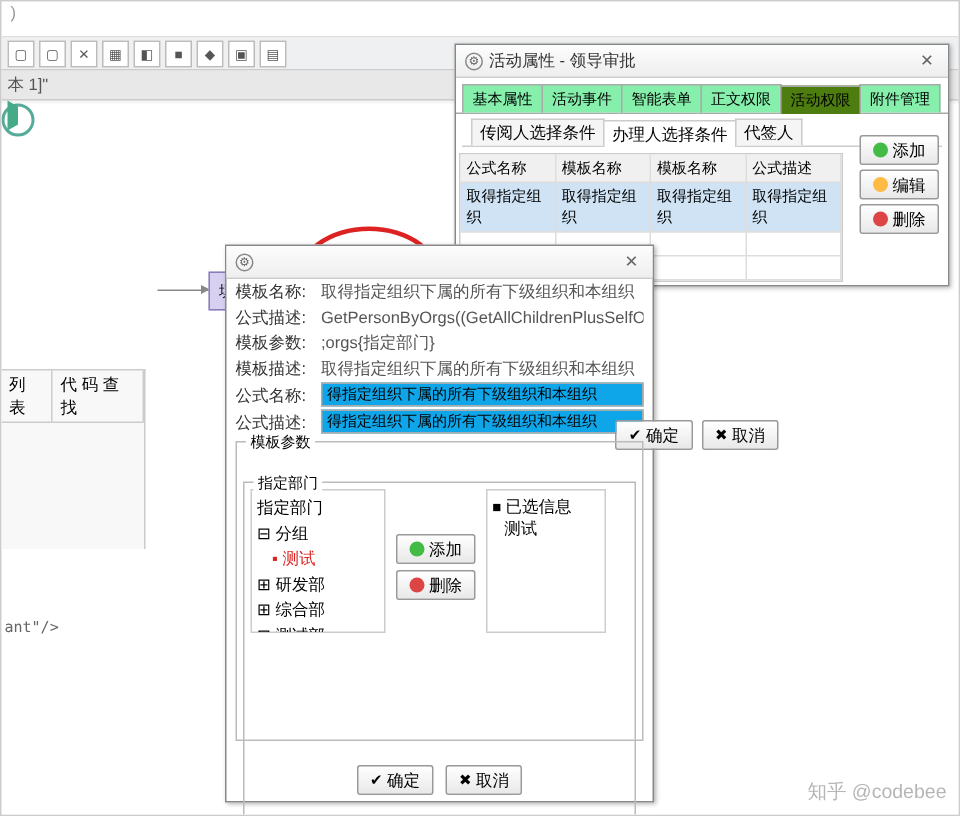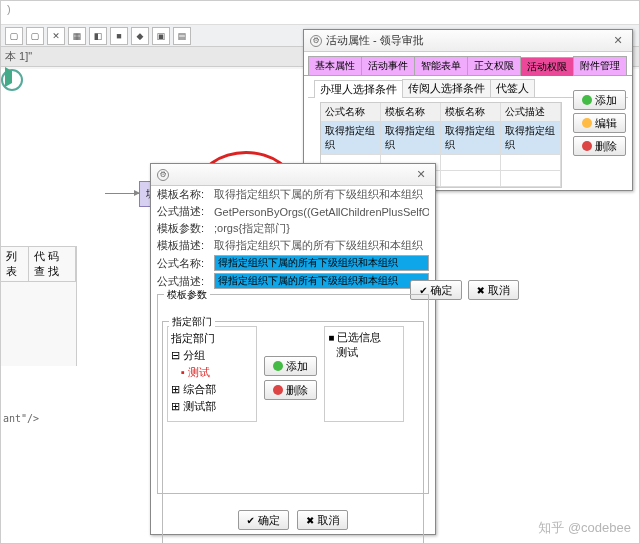--- a/index.html
+++ b/index.html
@@ -20,26 +20,26 @@
 .a2{left:202px;top:124px;width:20px}
 .circle-ann{position:absolute;left:196px;top:82px;width:98px;height:72px;border:3px solid #d22;border-radius:50%}
 .red-arrow{position:absolute;left:290px;top:110px;width:140px;height:1px;background:#d22;transform-origin:left;transform:rotate(38deg)}
 .red-arrow::after{content:"";position:absolute;right:-1px;top:-4px;border-left:8px solid #d22;border-top:4px solid transparent;border-bottom:4px solid transparent}
 .dlg{position:absolute;background:#fff;border:1px solid #888;box-shadow:1px 1px 3px rgba(0,0,0,.3)}
 .dlg-title{height:22px;background:linear-gradient(#fdfdfd,#eee);border-bottom:1px solid #ccc;display:flex;align-items:center;padding:0 6px;gap:4px;font-size:11px;color:#333}
 .dlg-title .gear{width:12px;height:12px;border:1px solid #888;border-radius:50%;font-size:8px;text-align:center;line-height:10px;color:#666}
 .dlg-close{margin-left:auto;width:16px;text-align:center;color:#666}
 .dlg1{left:302px;top:28px;width:330px;height:162px}
 .tabs{display:flex;padding:4px 4px 0 4px;gap:0;border-bottom:1px solid #aaa}
-.tab{padding:2px 6px;border:1px solid #aaa;border-bottom:none;background:#f0abfc;font-size:10px;margin-right:-1px}
-.tab.active{background:#ec4899;position:relative;top:1px}
+.tab{padding:2px 6px;border:1px solid #aaa;border-bottom:none;background:#86efac;font-size:10px;margin-right:-1px}
+.tab.active{background:#4d7c0f;position:relative;top:1px}
 .subtabs{display:flex;padding:3px 6px 0 6px;gap:0;font-size:10px;border-bottom:1px solid #ccc;margin:0 4px}
 .subtab{padding:1px 5px;border:1px solid #ccc;border-bottom:none;background:#f5f5f5;margin-right:-1px}
 .subtab.active{background:#fff;position:relative;top:1px}
-.grid{margin:4px 16px;border:1px solid #ccc}
+.grid{margin:4px 2px;border:1px solid #ccc}
 .grid-head,.grid-row{display:flex}
 .grid-head div,.grid-row div{flex:1;border-right:1px solid #ddd;border-bottom:1px solid #ddd;padding:2px 4px;font-size:10px}
 .grid-head{background:#f0f0f0}
 .grid-row.sel{background:#cfe3f5}
 .sidebtns{position:absolute;right:6px;top:60px;display:flex;flex-direction:column;gap:3px}
 .btn{height:20px;border:1px solid #999;background:linear-gradient(#fff,#e8e8e8);border-radius:2px;display:flex;align-items:center;justify-content:center;padding:0 8px;font-size:10px;gap:3px}
 .btn .ico{width:10px;height:10px;border-radius:50%}
 .ico-add{background:#4b4}
 .ico-edit{background:#fb4}
 .ico-del{background:#d44}
@@ -49,21 +49,21 @@
 .formrow .val{flex:1;color:#555;overflow:hidden;white-space:nowrap}
 .inp{flex:1;border:1px solid #aaa;height:16px;padding:0 3px;font-size:10px;background:#0ea5e9}
 .fieldset{margin:4px 6px;border:1px solid #bbb;padding:4px;position:relative}
 .fieldset>.legend{position:absolute;top:-7px;left:6px;background:#fff;padding:0 3px;font-size:10px}
 .tree{border:1px solid #ccc;height:96px;padding:3px;font-size:10px;overflow:auto;width:90px;display:inline-block;vertical-align:top}
 .tree-item{padding:1px 0}
 .tree-item.sel{color:#d22}
 .listbox{border:1px solid #ccc;height:96px;width:80px;display:inline-block;vertical-align:top;padding:3px;font-size:10px}
 .midbtns{display:inline-flex;flex-direction:column;gap:4px;vertical-align:top;margin:30px 4px 0 4px}
 .dlgfoot{position:absolute;bottom:4px;left:0;right:0;display:flex;justify-content:center;gap:8px}
-.leftpanel{position:absolute;left:0;top:245px;width:76px;height:120px;background:#f8f8f8;border-right:1px solid #ccc;border-top:1px solid #ccc}
+.leftpanel{position:absolute;left:0;top:245px;width:96px;height:120px;background:#f8f8f8;border-right:1px solid #ccc;border-top:1px solid #ccc}
 .lp-tabs{display:flex;font-size:10px;border-bottom:1px solid #ccc}
 .lp-tab{padding:2px 5px;border-right:1px solid #ccc}
 .codestrip{position:absolute;left:2px;top:412px;font-size:10px;color:#666;font-family:monospace}
 .watermark{position:absolute;right:8px;bottom:6px;font-size:13px;color:rgba(120,120,120,.55);}
 </style>
 </head>
 <body>
 
 <div class="topbar"><span>)</span></div>
 <div class="toolbar">
@@ -97,22 +97,22 @@
   </div>
   <div class="tabs">
     <div class="tab">基本属性</div>
     <div class="tab">活动事件</div>
     <div class="tab">智能表单</div>
     <div class="tab">正文权限</div>
     <div class="tab active">活动权限</div>
     <div class="tab">附件管理</div>
   </div>
   <div class="subtabs">
+    <div class="subtab">传阅人选择条件</div>
     <div class="subtab active">办理人选择条件</div>
-    <div class="subtab">传阅人选择条件</div>
     <div class="subtab">代签人</div>
   </div>
   <div class="grid" style="margin-right:70px">
     <div class="grid-head">
       <div>公式名称</div>
         <div>模板名称</div>
         <div>模板名称</div>
         <div>公式描述</div>
     </div>
     <div class="grid-row sel">
@@ -184,20 +184,21 @@
     <div class="btn">✖ <span>取消</span></div>
   </div>
   <div class="fieldset" style="height:200px">
     <span class="legend">模板参数</span>
     <div class="fieldset" style="height:227px;margin:22px 0 0 0">
       <span class="legend">指定部门</span>
       <div class="tree">
         <div class="tree-item">指定部门</div>
         <div class="tree-item">⊟ <span>分组</span></div>
         <div class="tree-item sel" style="padding-left:10px">▪ <span>测试</span></div>
+        <div class="tree-item">⊞ <span>研发部</span></div>
         <div class="tree-item">⊞ <span>综合部</span></div>
         <div class="tree-item">⊞ <span>测试部</span></div>
       </div>
       <div class="midbtns">
         <div class="btn">
             <span class="ico ico-add"></span>
             <span>添加</span>
           </div>
         <div class="btn">
             <span class="ico ico-del"></span>

